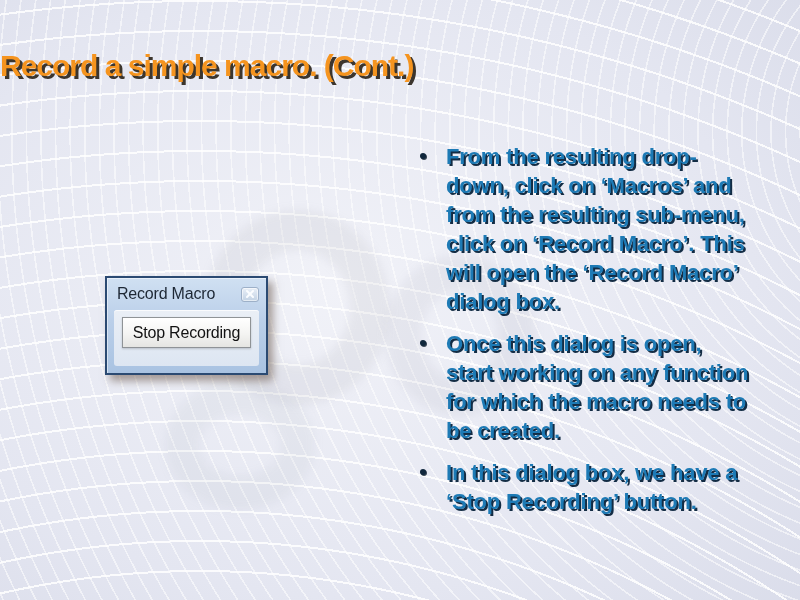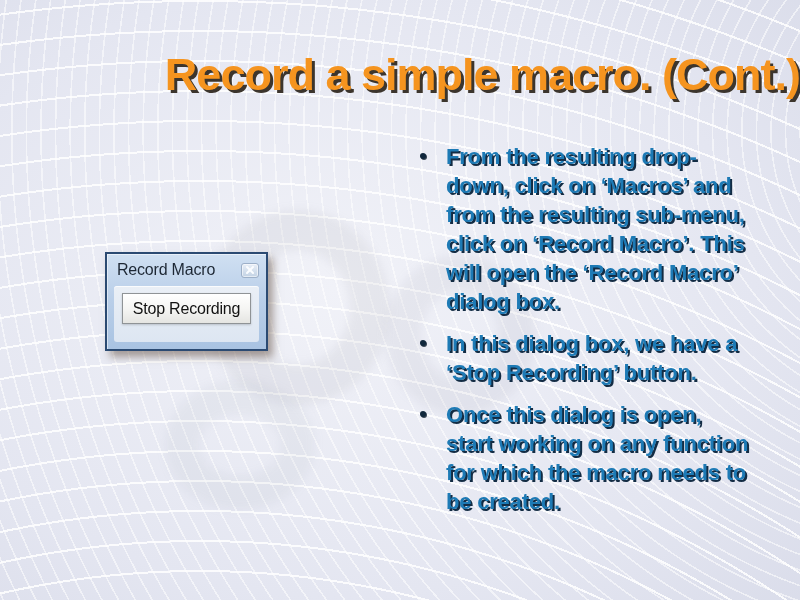--- a/index.html
+++ b/index.html
@@ -32,22 +32,22 @@
   }
   .wm1 { left: 205px; top: 210px; width: 185px; height: 195px; border: 40px solid rgba(134,136,152,0.10); }
   .wm2 { left: 385px; top: 255px; width: 150px; height: 160px; border: 36px solid rgba(134,136,152,0.09); }
   .wm3 { left: 165px; top: 380px; width: 150px; height: 130px; border: 34px solid rgba(134,136,152,0.07); }
 
   .title {
     position: absolute;
     top: 49px; left: 0; right: 0;
     margin: 0;
     z-index: 2;
-    text-align: right;
-    font-size: 45px;
+    text-align: left;
+    font-size: 30px;
     font-weight: bold;
     letter-spacing: -1px;
     color: #f5941f;
     text-shadow: 3px 3px 0 #3c352d;
   }
 
   .bullets {
     position: absolute;
     left: 402px; top: 139px;
     width: 382px;
@@ -72,21 +72,21 @@
     line-height: 29px;
     letter-spacing: -0.2px;
     color: #1d7ab5;
     text-shadow: 2px 2px 0 #132c44;
     white-space: pre-line;
   }
 
   
   .tool-window {
     position: absolute;
-    left: 105px; top: 252px;
+    left: 105px; top: 276px;
     width: 163px; height: 99px;
     z-index: 2;
     border: 2px solid #2b4a72;
     background: linear-gradient(180deg, #d0e0f2 0%, #bacfe9 45%, #a9c3e2 100%);
     box-shadow: 5px 6px 8px rgba(92,72,58,0.5), 1px 1px 0 rgba(255,255,255,0.5) inset;
   }
   .titlebar {
     display: flex;
     align-items: center;
     justify-content: space-between;
@@ -163,25 +163,25 @@
       <span class="dot"></span>
       <span class="btext">From the resulting drop-
 down, click on ‘Macros’ and
 from the resulting sub-menu,
 click on ‘Record Macro’. This
 will open the ‘Record Macro’
 dialog box.</span>
     </li>
     <li class="bullet">
       <span class="dot"></span>
-      <span class="btext">In this dialog box, we have a
-‘Stop Recording’ button.</span>
-    </li>
-    <li class="bullet">
-      <span class="dot"></span>
       <span class="btext">Once this dialog is open,
 start working on any function
 for which the macro needs to
 be created.</span>
+    </li>
+    <li class="bullet">
+      <span class="dot"></span>
+      <span class="btext">In this dialog box, we have a
+‘Stop Recording’ button.</span>
     </li>
   </ul>
 
 </div>
 
 </body></html>

